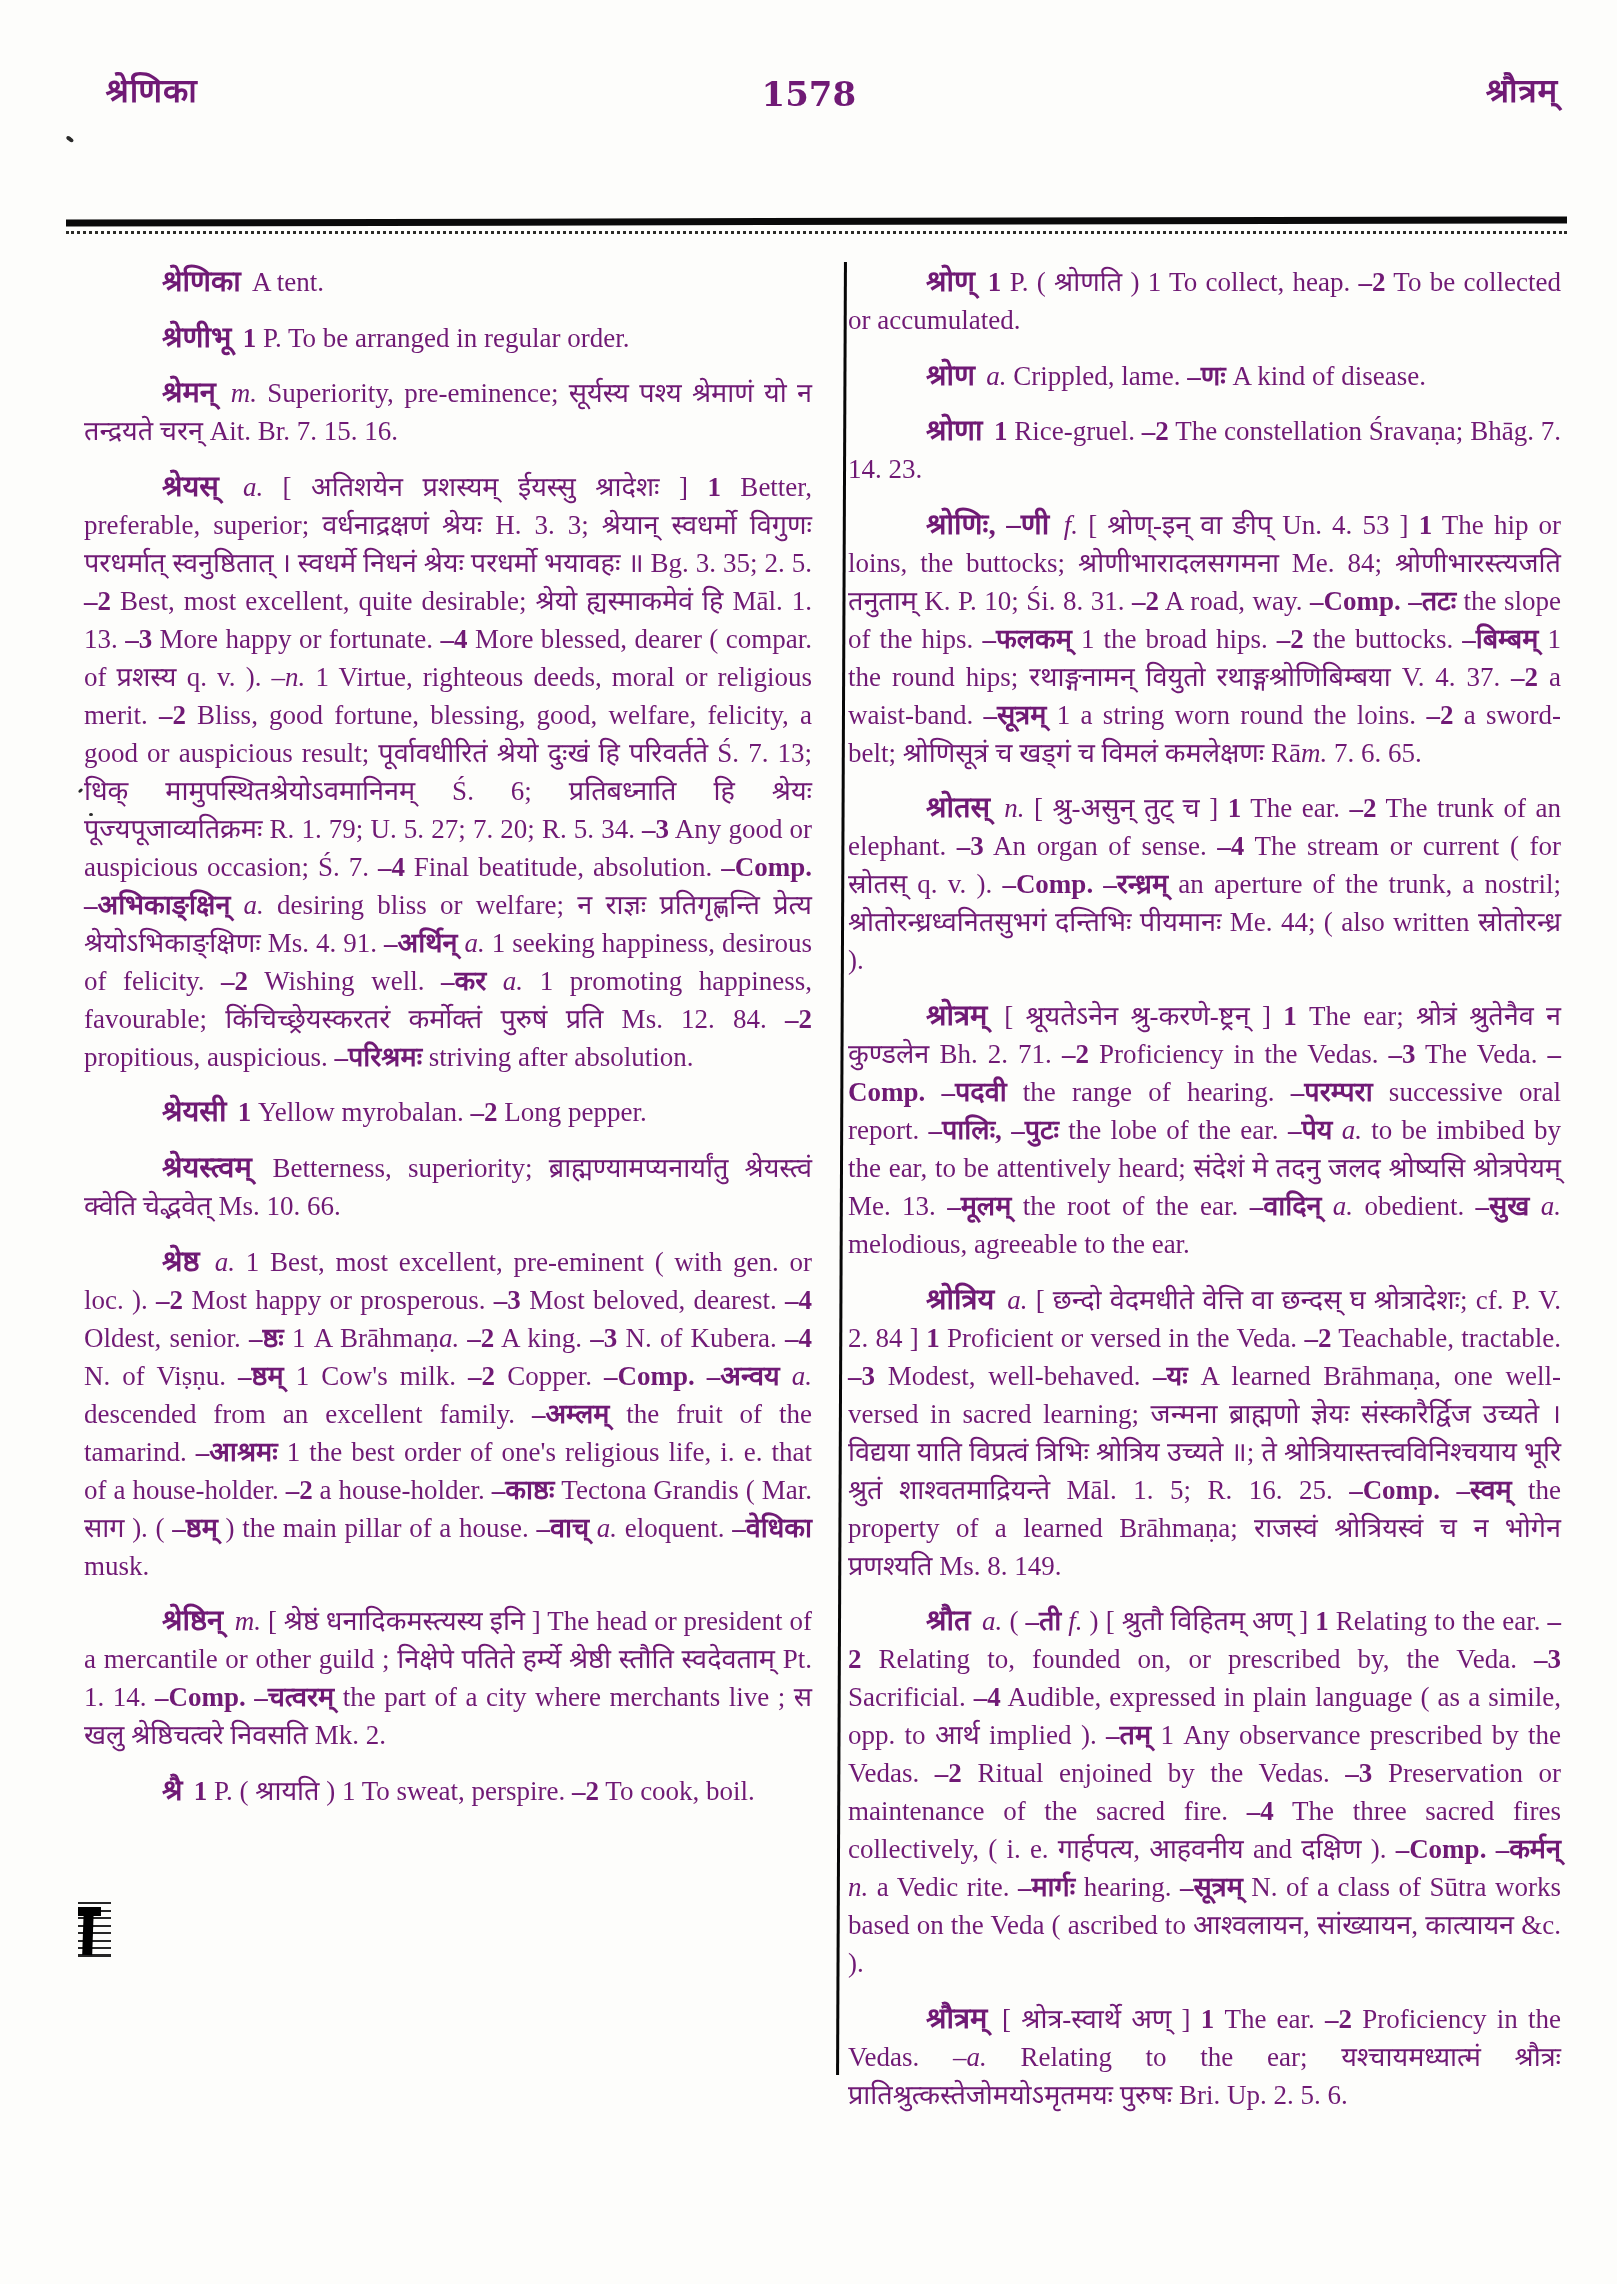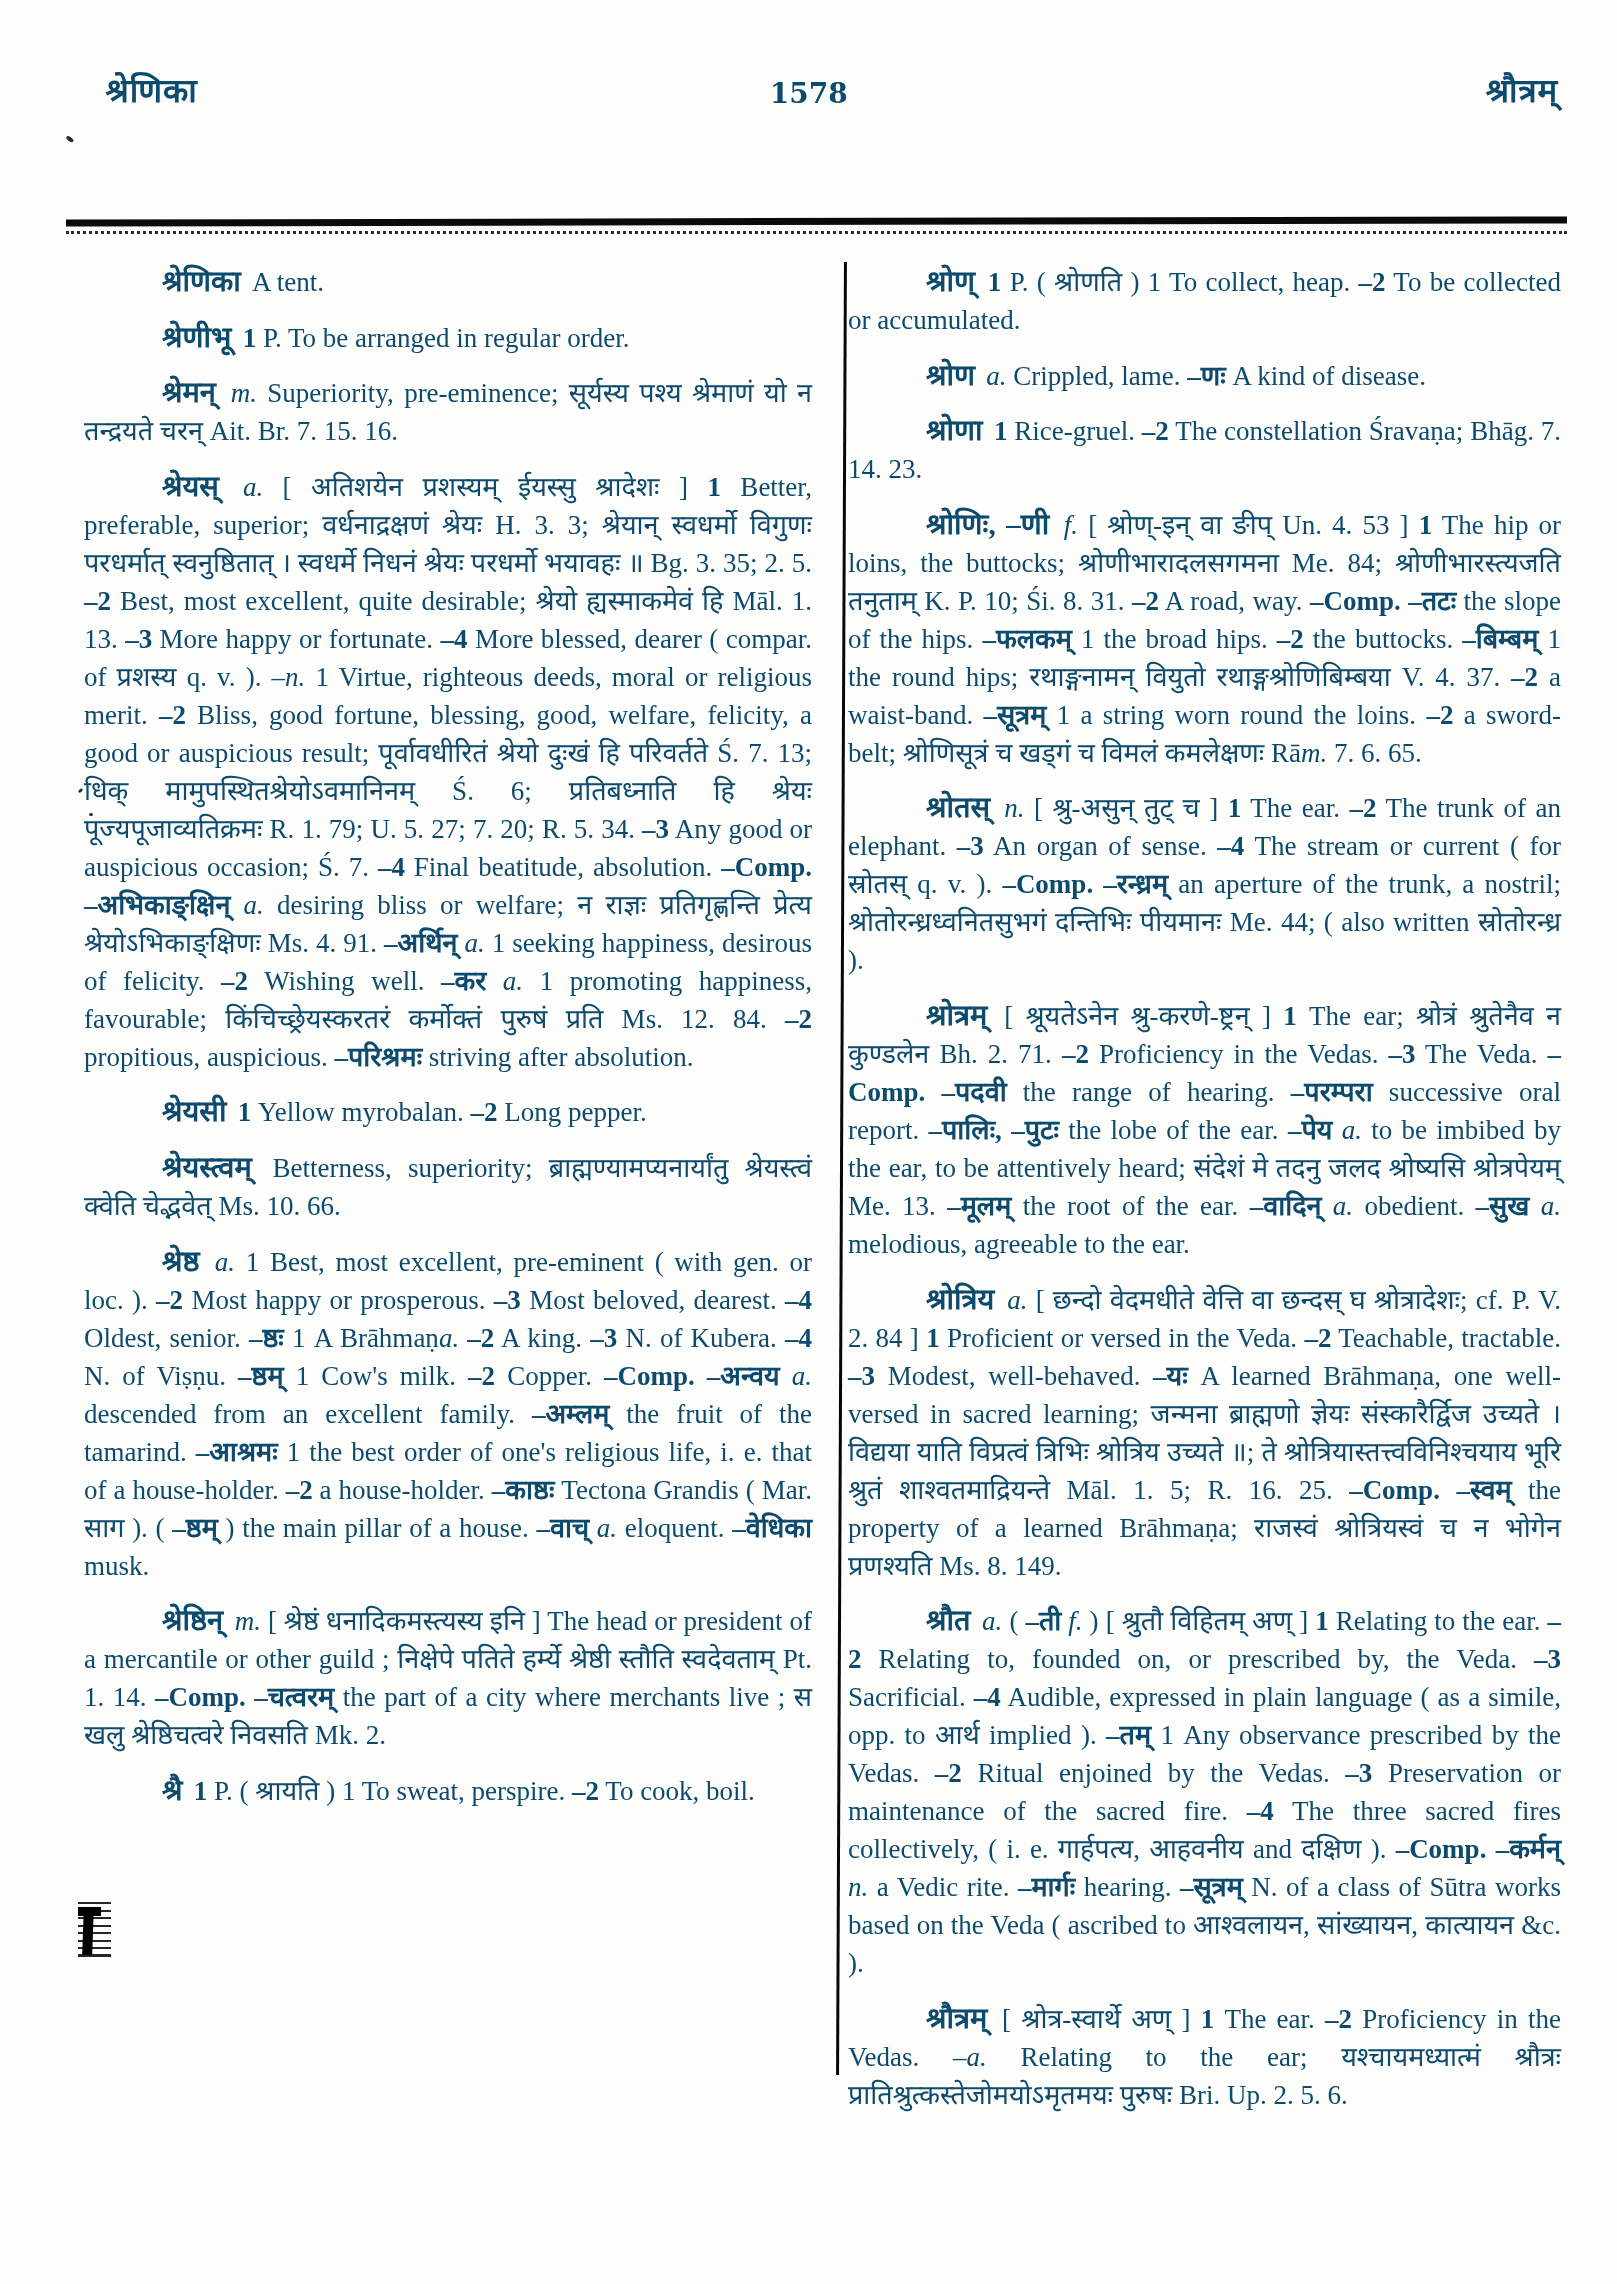--- a/index.html
+++ b/index.html
@@ -1,38 +1,38 @@
 <!DOCTYPE html>
 <html style="font-size:12px"><head>
 <meta charset="utf-8">
 <title>Dictionary Page Scan</title>
 <style>
   html,body{margin:0;padding:0;background:#ffffff;}
   .page{
     position:relative;
     width:1617px;height:2284px;
     background:#fdfdfb;
-    color:#0c4a6e;
+    color:#701a75;
     font-family:"Liberation Serif","DejaVu Serif",serif;
     overflow:hidden;
   }
   
   .running-head{
     position:absolute;top:65px;left:89px;right:59px;height:53px;
   }
   .head-word{
     position:absolute;top:0;
     font-weight:700;font-size:33px;line-height:53px;
     letter-spacing:0.8px;
   }
   .head-left{left:16.6px;}
   .head-right{right:0;}
   .head-page-number{
     position:absolute;top:4.5px;left:49%;transform:translateX(-50%);
-    font-weight:700;font-size:28px;line-height:48px;
+    font-weight:700;font-size:34px;line-height:48px;
     font-family:"DejaVu Serif","Liberation Serif",serif;
   }
   
   .rule-solid{
     position:absolute;top:218px;left:66px;right:50px;height:6.8px;
     background:#0a0a0a;
     transform:skewY(-0.12deg);
   }
   .rule-dotted{
     position:absolute;top:231px;left:66px;right:50px;height:0;

